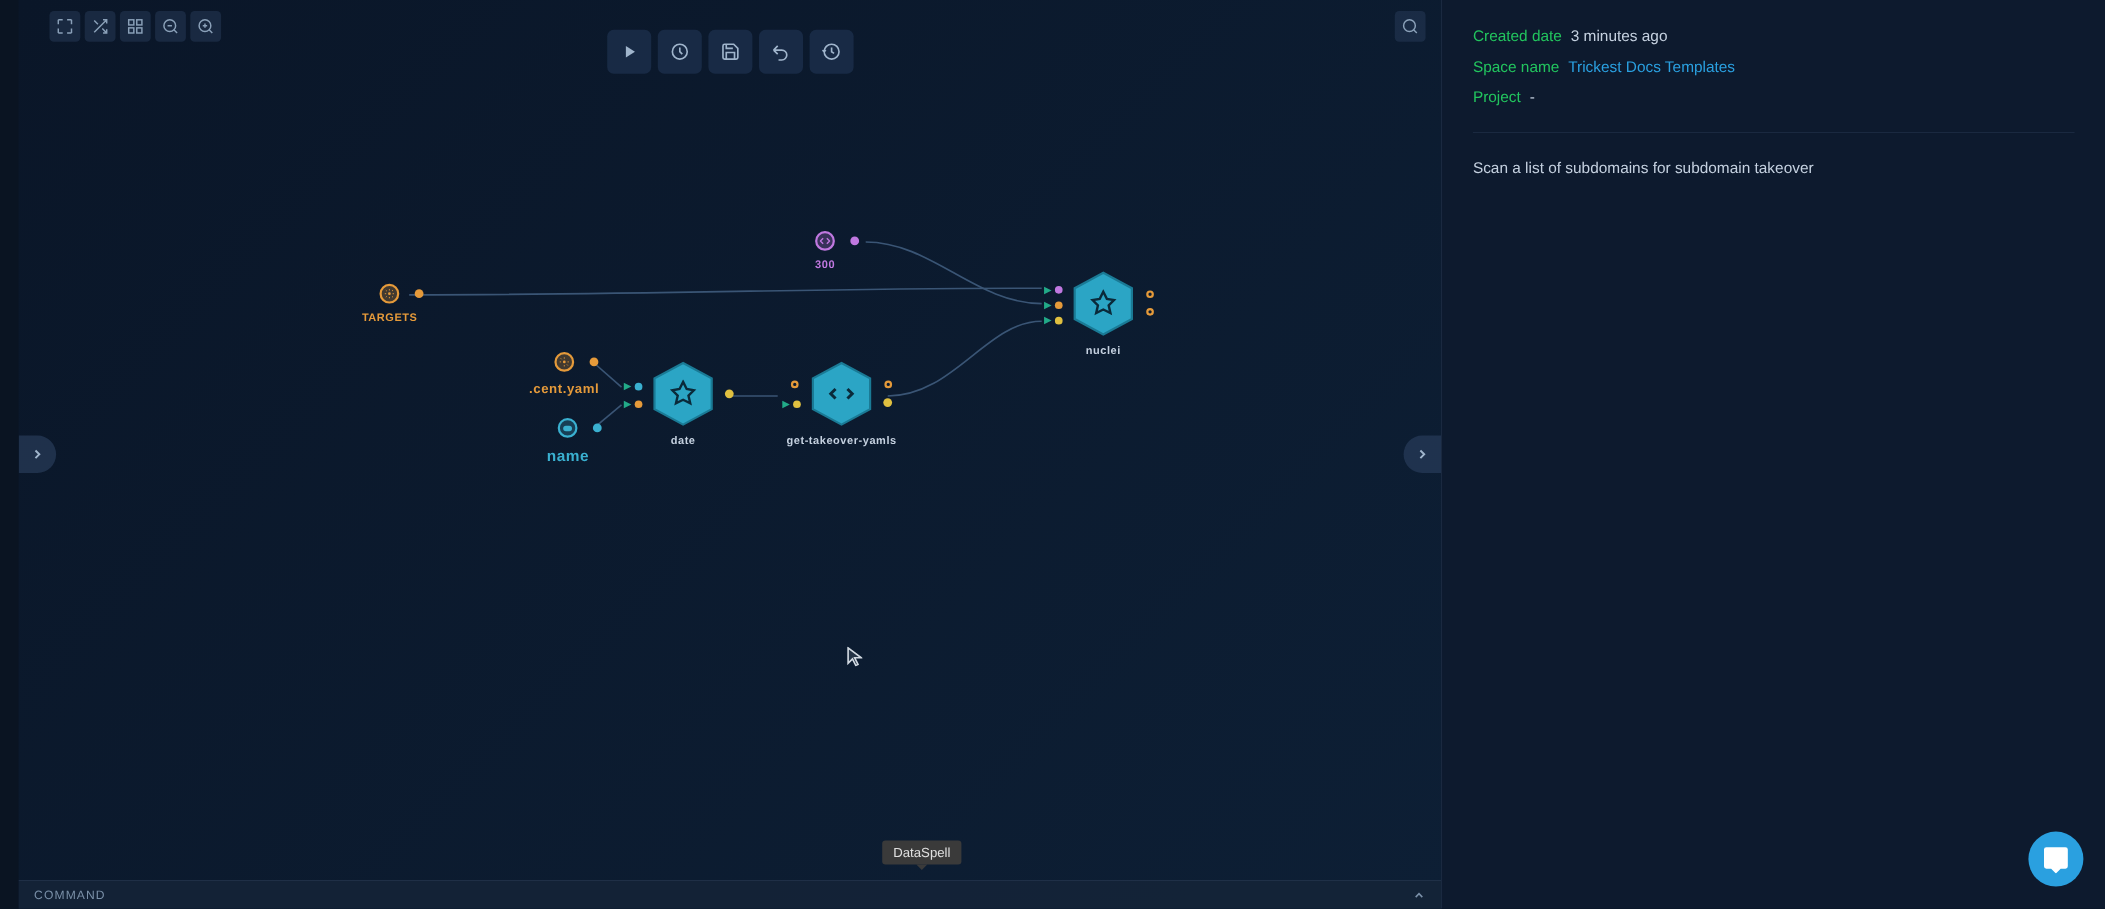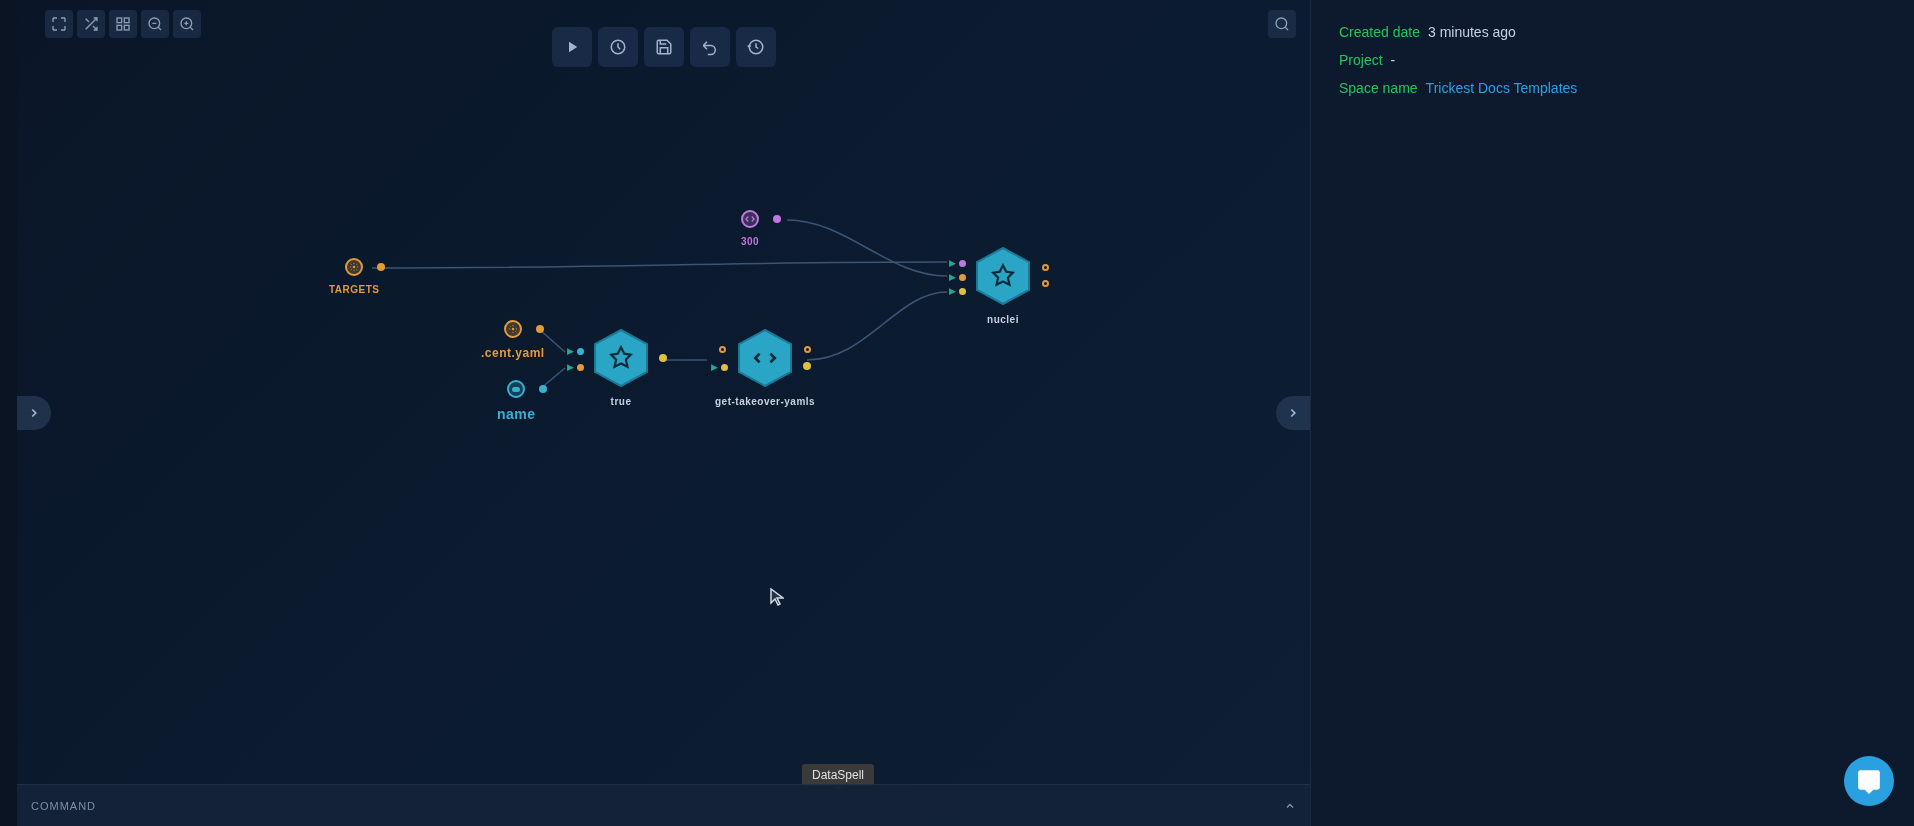--- a/index.html
+++ b/index.html
@@ -198,21 +198,21 @@
   font-size: 14px;
   cursor: pointer;
 }
 
 
 .command-bar {
   position: absolute;
   bottom: 0;
   left: 17px;
   width: 1293px;
-  height: 42px;
+  height: 26px;
   background: rgba(20, 35, 55, 0.9);
   border-top: 1px solid rgba(100, 130, 170, 0.15);
   display: flex;
   align-items: center;
   padding: 0 14px;
   font-size: 11px;
   letter-spacing: 1px;
   color: #7a90a8;
   justify-content: space-between;
 }
@@ -426,21 +426,21 @@
       <div style="position:absolute; left:-26px; top:18px; display:flex; align-items:center; gap:3px;">
           <span style="color:#2a8;font-size:9px;">▶</span>
           <div style="width:7px;height:7px;border-radius:50%;background:#3ab0d0;"></div>
         </div>
       <div style="position:absolute; left:-26px; top:34px; display:flex; align-items:center; gap:3px;">
           <span style="color:#2a8;font-size:9px;">▶</span>
           <div style="width:7px;height:7px;border-radius:50%;background:#e59a3a;"></div>
         </div>
       <div style="position:absolute; right:-18px; top:26px; width:8px;height:8px;border-radius:50%;background:#e0c040;"></div>
     </div>
-    <div class="node-label" style="color:#c5d1e0;">true</div>
+    <div class="node-label" style="color:#c5d1e0;">date</div>
   </div>
 
   <div class="node" style="left: 698px; top: 328px;">
     <div class="node-hexagon">
       <svg class="hex-svg" viewBox="0 0 56 60">
         <polygon points="28,2 54,16 54,44 28,58 2,44 2,16" fill="#2ba5c5" stroke="#1a7a95" stroke-width="2"></polygon>
       </svg>
       <svg width="26" height="26" viewBox="0 0 24 24" fill="none" stroke="#0a2a3a" stroke-width="2.5" style="position:relative;z-index:2;">
           <path d="M7 8l-4 4 4 4M17 8l4 4-4 4"></path>
         </svg>
@@ -508,26 +508,27 @@
       <path d="M6 15l6-6 6 6"></path>
     </svg>
 </div>
 
 <div class="sidebar">
   <div class="sidebar-row">
     <span class="sidebar-label">Created date</span>
     <span class="sidebar-value">3 minutes ago</span>
   </div>
   <div class="sidebar-row">
+    <span class="sidebar-label">Space name</span>
+    <span class="sidebar-link">Trickest Docs Templates</span>
+  </div>
+  <div class="sidebar-row">
     <span class="sidebar-label">Project</span>
     <span class="sidebar-value">-</span>
   </div>
-  <div class="sidebar-row">
-    <span class="sidebar-label">Space name</span>
-    <span class="sidebar-link">Trickest Docs Templates</span>
-  </div>
+  <div class="sidebar-desc">Scan a list of subdomains for subdomain takeover</div>
 </div>
 
 <div class="help-bubble">
   <svg width="26" height="26" viewBox="0 0 24 24" fill="white">
       <path d="M20 2H4a2 2 0 00-2 2v14a2 2 0 002 2h4l4 4 4-4h4a2 2 0 002-2V4a2 2 0 00-2-2z"></path>
     </svg>
 </div>
 
 </body></html>

